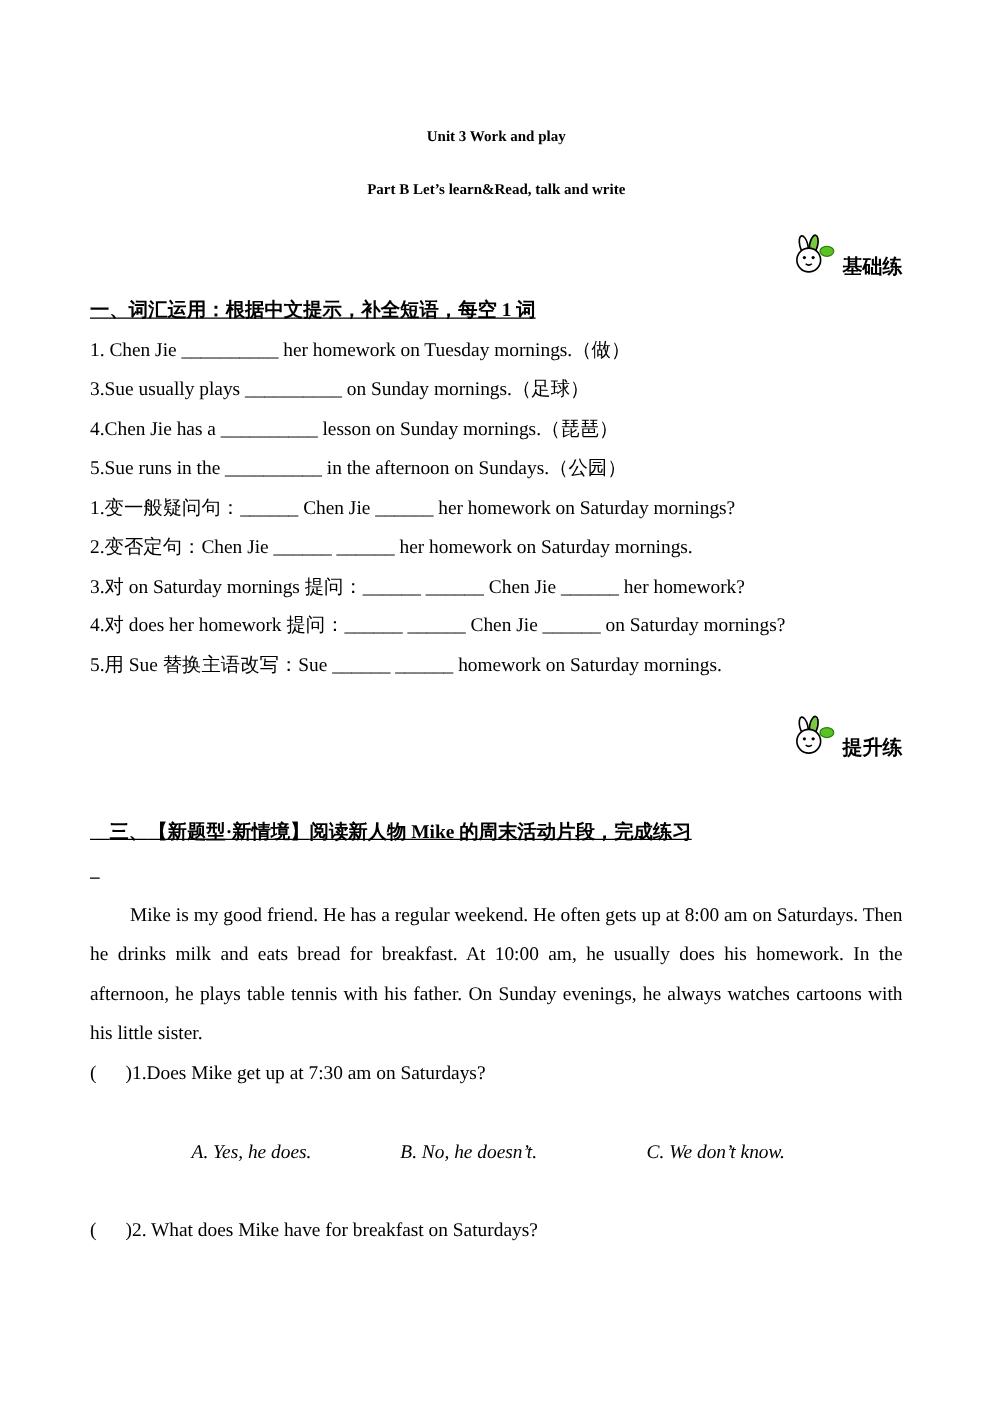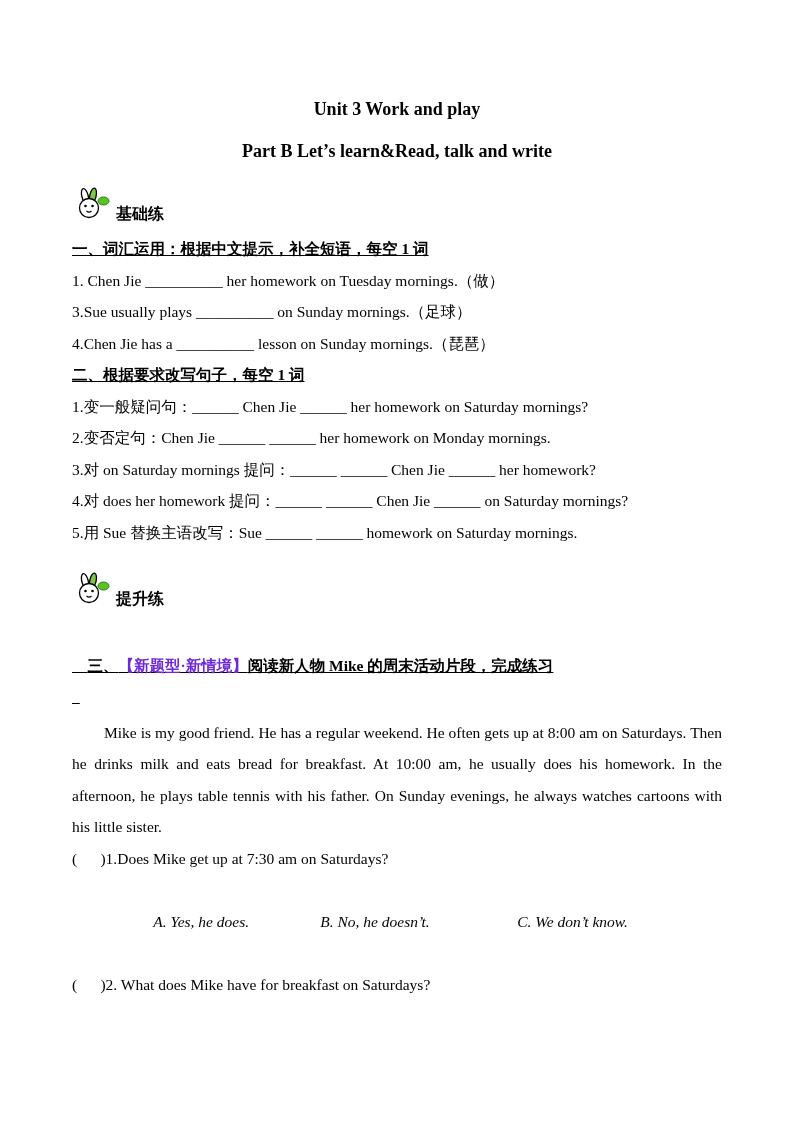--- a/index.html
+++ b/index.html
@@ -9,50 +9,51 @@
     box-sizing: border-box;
     padding: 98px 71px 40px 72px;
     background: #ffffff;
     font-family: "Liberation Serif", "DejaVu Serif", serif;
     font-size: 15.5px;
     color: #000000;
   }
   .title {
     text-align: center;
     font-weight: bold;
-    font-size: 18px;
+    font-size: 12px;
     line-height: 23px;
     margin: 0 0 19px 0;
     white-space: pre-wrap;
   }
   .badge-row {
     display: flex;
     align-items: flex-end;
     margin-top: 24px;
     margin-bottom: 10px;
     height: 36px;
+    justify-content: flex-end;
   }
   .badge-row .icon { display: inline-block; width: 40px; height: 36px; }
   .badge-label {
     font-weight: bold;
     font-size: 16px;
     margin-left: 4px;
     line-height: 18px;
   }
   .line {
     line-height: 31.5px;
     white-space: pre-wrap;
   }
   .heading {
     font-weight: bold;
     line-height: 31.5px;
     white-space: pre-wrap;
     text-decoration: underline;
   }
-  .blue { color: #6d28d9; }
+  .blue { color: #000000; }
   .passage {
     margin: 4px 0 0 0;
     text-align: justify;
     text-indent: 32px;
     line-height: 31.5px;
     white-space: pre-wrap;
   }
   .options-row {
     line-height: 31.5px;
     padding-left: 58px;
@@ -83,24 +84,24 @@
         <ellipse cx="31.5" cy="14" rx="5.5" ry="4" fill="#58c322" stroke="#2f7d12" stroke-width="1"></ellipse>
       </svg>
     </span>
     <span class="badge-label">基础练</span>
   </div>
 
   <div class="heading">一、词汇运用：根据中文提示，补全短语，每空 1 词</div>
   <div class="line">1. Chen Jie __________ her homework on Tuesday mornings.（做）</div>
   <div class="line">3.Sue usually plays __________ on Sunday mornings.（足球）</div>
   <div class="line">4.Chen Jie has a __________ lesson on Sunday mornings.（琵琶）</div>
+  <div class="line">5.Sue runs in the __________ in the afternoon on Sundays.（公园）</div>
 
-  <div class="heading">二、根据要求改写句子，每空 1 词</div>
   <div class="line">1.变一般疑问句：______ Chen Jie ______ her homework on Saturday mornings?</div>
-  <div class="line">2.变否定句：Chen Jie ______ ______ her homework on Monday mornings.</div>
+  <div class="line">2.变否定句：Chen Jie ______ ______ her homework on Saturday mornings.</div>
   <div class="line">3.对 on Saturday mornings 提问：______ ______ Chen Jie ______ her homework?</div>
   <div class="line">4.对 does her homework 提问：______ ______ Chen Jie ______ on Saturday mornings?</div>
   <div class="line">5.用 Sue 替换主语改写：Sue ______ ______ homework on Saturday mornings.</div>
 
   <div class="badge-row">
     <span class="icon">
       <svg width="40" height="36" viewBox="0 0 40 36" aria-hidden="true">
         <ellipse cx="13" cy="9" rx="3.2" ry="7.5" transform="rotate(-14 13 9)" fill="#ffffff" stroke="#000" stroke-width="1.3"></ellipse>
         <ellipse cx="21" cy="8.5" rx="3.2" ry="7.5" transform="rotate(12 21 8.5)" fill="#7ac943" stroke="#000" stroke-width="1.3"></ellipse>
         <circle cx="17" cy="21" r="9.5" fill="#ffffff" stroke="#000" stroke-width="1.3"></circle>

